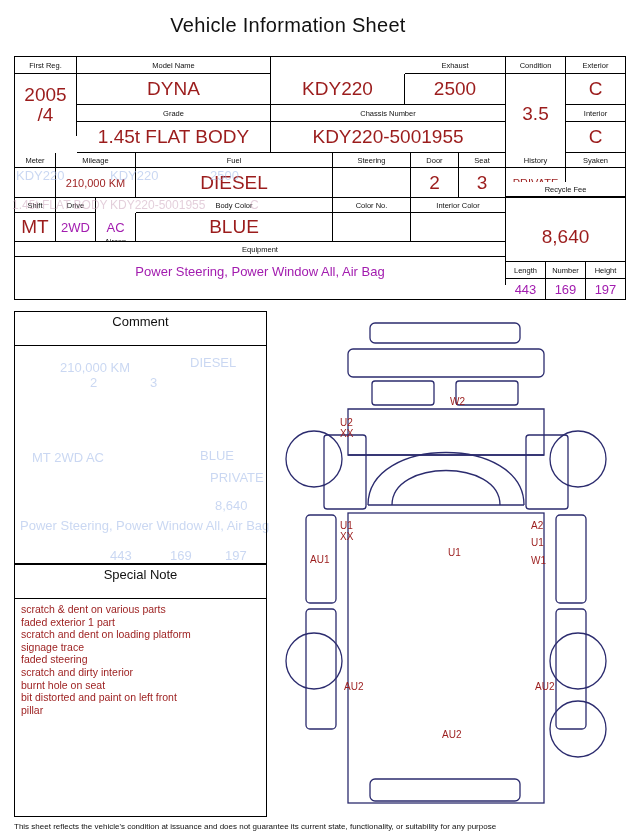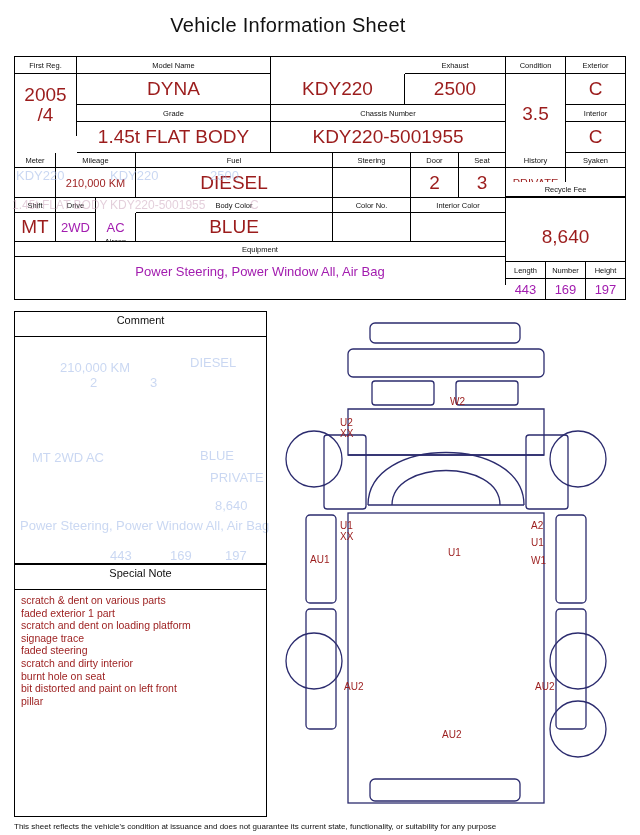--- a/index.html
+++ b/index.html
@@ -64,23 +64,23 @@
   .noborder-r { border-right: none; }
 
   
   .frame {
     position: absolute;
     border: 1px solid #000;
     box-sizing: border-box;
   }
 
   .comment-head, .note-head {
-    font-size: 11px;
+    font-size: 13px;
     text-align: center;
-    padding: 2px 0 10px;
+    padding: 2px 0 16px;
     border-bottom: 1px solid #000;
     box-sizing: border-box;
   }
   .notes {
     font-size: 10.5px;
     color: #9b1c1c;
     line-height: 12.6px;
     padding: 4px 6px;
     white-space: pre-line;
   }

